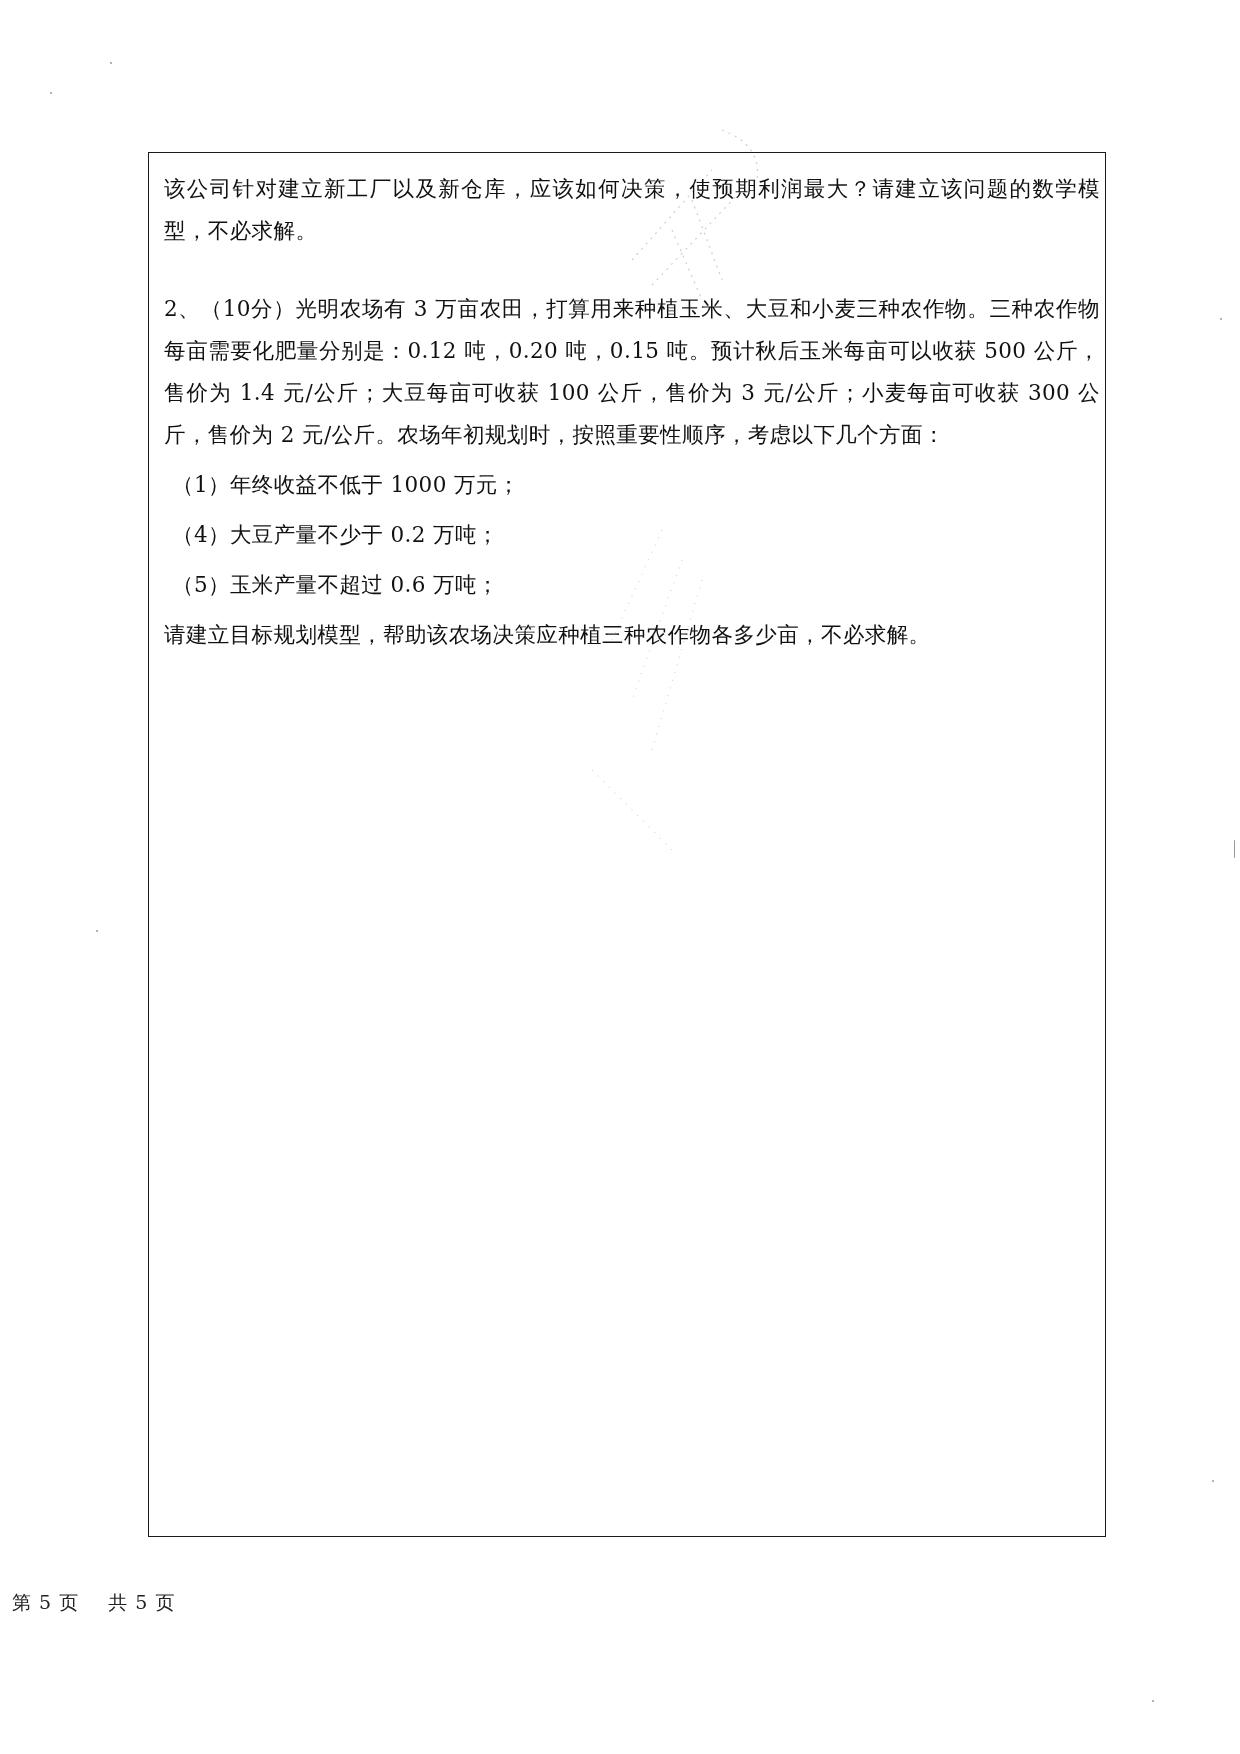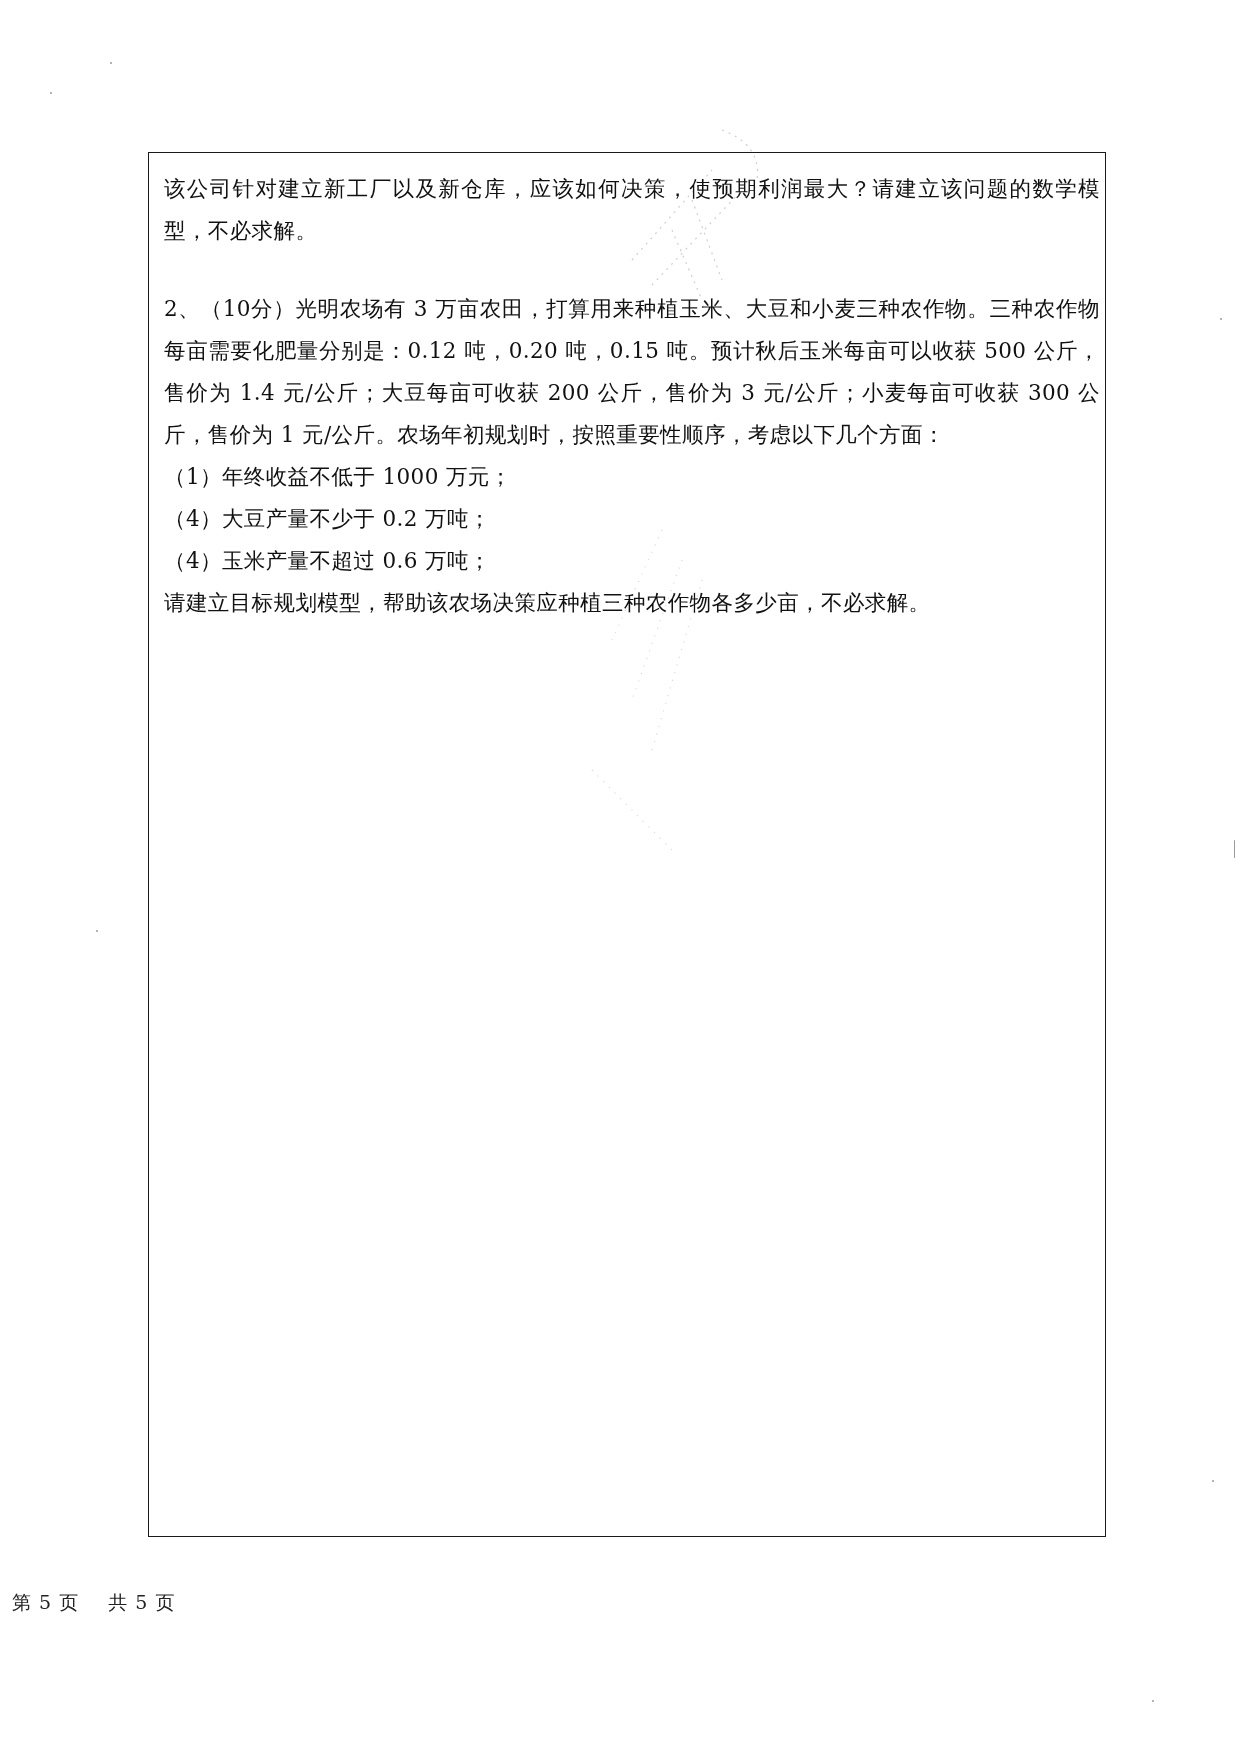--- a/index.html
+++ b/index.html
@@ -41,21 +41,21 @@
     }
     .para {
       margin: 0;
       text-align: justify;
       text-align-last: left;
     }
     .gap {
       height: 36px;
     }
     .item {
-      margin: 0;
+      margin: 8px;
     }
     .footer {
       position: absolute;
       top: 1590px;
       left: 0;
       width: 1240px;
       font-size: 19px;
       color: #222;
       letter-spacing: 1px;
     }
@@ -97,25 +97,25 @@
       <path d="M130 60 L80 230"></path>
       <path d="M20 250 L100 330"></path>
     </g>
   </svg>
 
   <div class="content">
     <p class="para">该公司针对建立新工厂以及新仓库，应该如何决策，使预期利润最大？请建立该问题的数学模型，不必求解。</p>
 
     <div class="gap"></div>
 
-    <p class="para">2、（10分）光明农场有 3 万亩农田，打算用来种植玉米、大豆和小麦三种农作物。三种农作物每亩需要化肥量分别是：0.12 吨，0.20 吨，0.15 吨。预计秋后玉米每亩可以收获 500 公斤，售价为 1.4 元/公斤；大豆每亩可收获 200 公斤，售价为 3 元/公斤；小麦每亩可收获 300 公斤，售价为 1 元/公斤。农场年初规划时，按照重要性顺序，考虑以下几个方面：</p>
+    <p class="para">2、（10分）光明农场有 3 万亩农田，打算用来种植玉米、大豆和小麦三种农作物。三种农作物每亩需要化肥量分别是：0.12 吨，0.20 吨，0.15 吨。预计秋后玉米每亩可以收获 500 公斤，售价为 1.4 元/公斤；大豆每亩可收获 100 公斤，售价为 3 元/公斤；小麦每亩可收获 300 公斤，售价为 2 元/公斤。农场年初规划时，按照重要性顺序，考虑以下几个方面：</p>
 
     <p class="item">（1）年终收益不低于 1000 万元；</p>
     <p class="item">（4）大豆产量不少于 0.2 万吨；</p>
-    <p class="item">（4）玉米产量不超过 0.6 万吨；</p>
+    <p class="item">（5）玉米产量不超过 0.6 万吨；</p>
 
     <p class="para">请建立目标规划模型，帮助该农场决策应种植三种农作物各多少亩，不必求解。</p>
   </div>
 
   <div class="footer">
     <span>第 5 页</span>
     <span>共 5 页</span>
   </div>
 
   <div class="speck" style="left:38px; top:92px;"></div>

